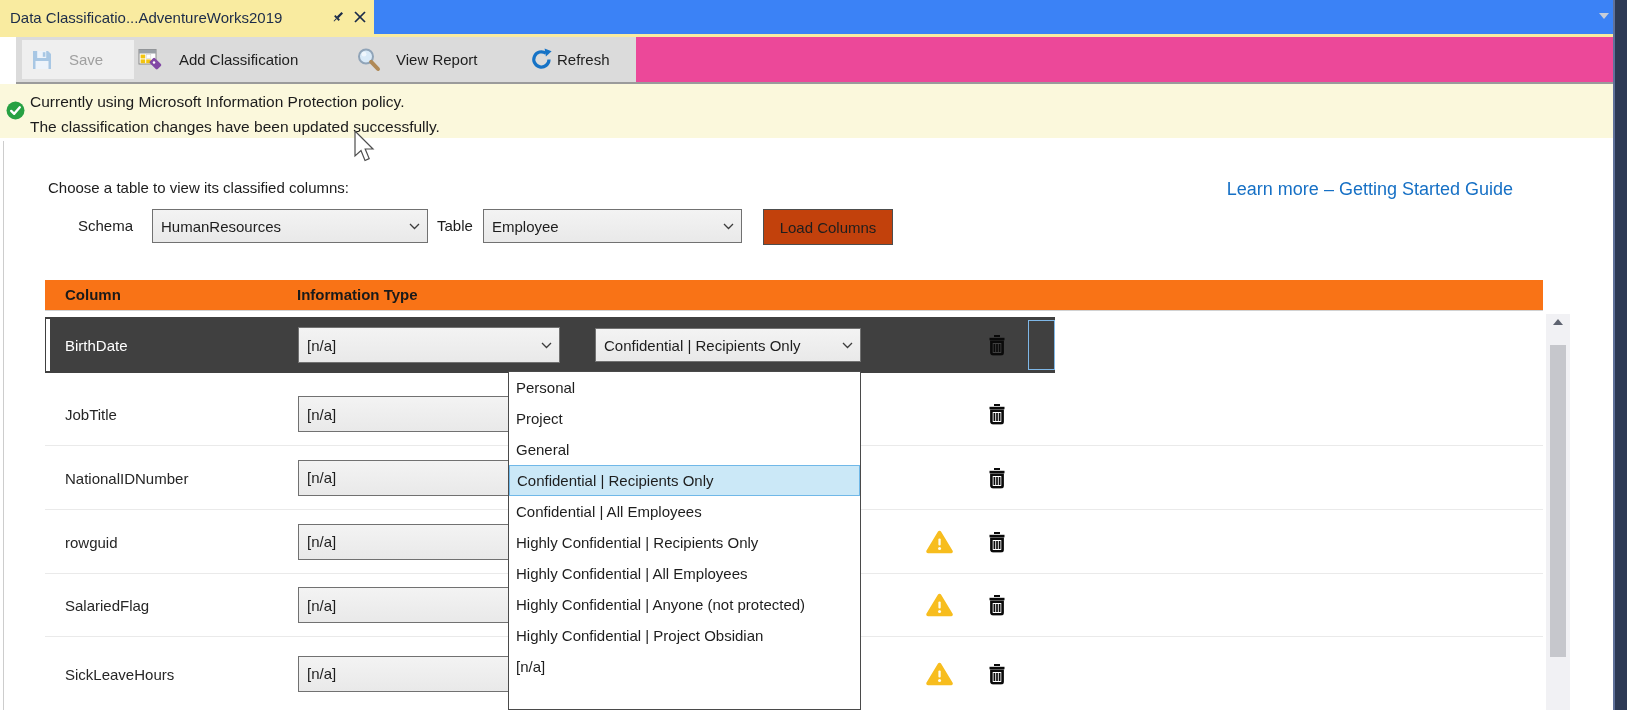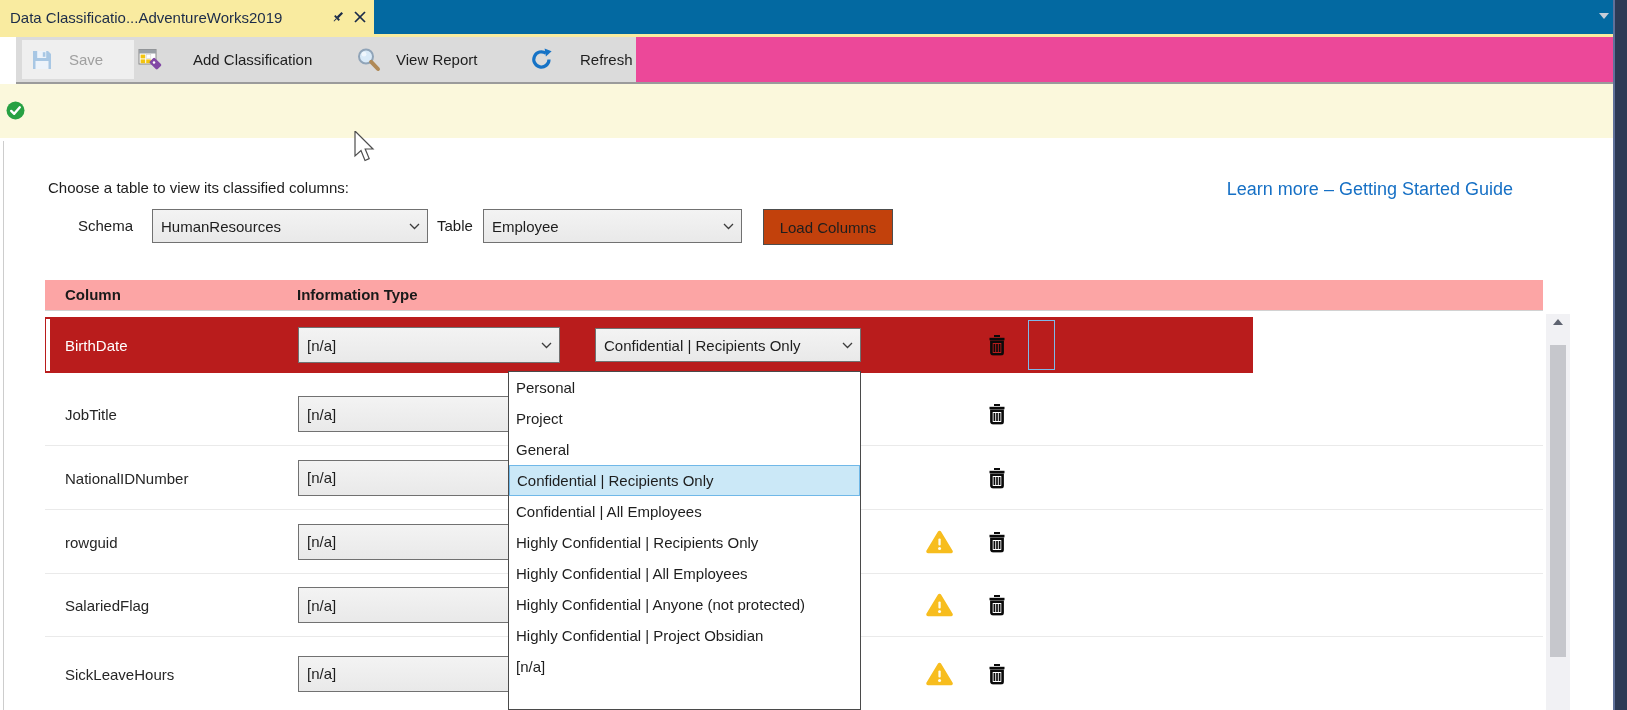--- a/index.html
+++ b/index.html
@@ -1,39 +1,39 @@
 <!DOCTYPE html>
 <html><head>
 <meta charset="utf-8">
 <style>
   * { margin:0; padding:0; box-sizing:border-box; }
   html,body { width:1627px; height:710px; overflow:hidden; background:#FFFFFF;
               font-family:"Liberation Sans", sans-serif; }
   .abs { position:absolute; }
 
   
-  #tabbar { left:0; top:0; width:1627px; height:34px; background:#0369a1; }
+  #tabbar { left:0; top:0; width:1627px; height:34px; background:#3b82f6; }
   #doc-tab { left:0; top:0; height:34px; width:374px; background:#F9EBA0;
              display:flex; align-items:center; padding:0 8px 0 10px; }
   #doc-tab .title { font-size:15px; color:#1B2B49; flex:1; white-space:nowrap; }
   #tab-underline { left:0; top:34px; width:1613px; height:3px; background:#F9EBA0; }
   #tab-overflow { left:1599px; top:13px; }
 
   
   #toolbar { left:16px; top:37px; width:1613px; height:47px; background:#ec4899;
              border-bottom:2px solid #9B9B9B; }
   #toolbar-gray { left:0; top:0; width:620px; height:45px; background:#DBDBDB; }
   .tb-label { font-size:15px; color:#1E1E1E; white-space:nowrap; }
   #save-group { left:6px; top:3px; width:112px; height:39px; background:#EFEFEF;
                 display:flex; align-items:center; }
   #save-group .tb-label { color:#A0A0A0; margin-left:16px; }
   .tb-btn { display:flex; align-items:center; height:45px; }
-  #btn-addclass { left:122px; top:0; } #btn-addclass .tb-label { margin-left:28px; }
+  #btn-addclass { left:122px; top:0; } #btn-addclass .tb-label { margin-left:14px; }
   #btn-viewreport { left:339px; top:0; } #btn-viewreport .tb-label { margin-left:14px;text-align:center; }
-  #btn-refresh { left:514px; top:0; } #btn-refresh .tb-label { margin-left:27px; }
+  #btn-refresh { left:514px; top:0; } #btn-refresh .tb-label { margin-left:4px; }
 
   
   #banner { left:0; top:84px; width:1627px; height:54px; background:#FBF8DC; }
   #banner .check { position:absolute; left:6px; top:17px; }
   #banner .lines { position:absolute; left:30px; top:5px; font-size:15.5px;
                    color:#1C1C1C; line-height:25px; }
 
   
   #prompt { left:48px; top:179px; font-size:15px; color:#1C1C1C; }
   #learn-link { right:114px; top:179px; font-size:18px; color:#1670C5; cursor:pointer; }
@@ -45,28 +45,28 @@
             display:flex; align-items:center; padding:0 7px 0 8px;
             font-size:15px; color:#1E1E1E; cursor:default; }
   .select .sel-text { flex:1; white-space:nowrap; overflow:hidden; }
   #schema-select { left:152px; top:209px; width:276px; height:34px; }
   #table-select  { left:483px; top:209px; width:259px; height:34px; }
   #load-btn { left:763px; top:209px; width:130px; height:36px; background:#c2410c;
               border:1px solid #4D4D4D; font-size:15px; color:#1E1E1E;
               font-family:"Liberation Sans", sans-serif; }
 
   
-  #grid-header { left:45px; top:280px; width:1498px; height:31px; background:#fca5a5;
+  #grid-header { left:45px; top:280px; width:1498px; height:31px; background:#f97316;
                  border-bottom:1px solid #D2D2D2; }
   .hdr-cell { position:absolute; top:6px; font-size:15px; font-weight:bold; color:#1A1A1A; }
   #hdr-0 { left:20px; } #hdr-1 { left:252px; } #hdr-2 { left:550px;margin-top:32px; }
 
   .grid-row { position:absolute; left:45px; width:1498px; background:#FFFFFF; }
   .grid-row.sep { border-bottom:1px solid #EAEAEA; }
-  .grid-row.selected { width:1208px; background:#b91c1c; }
+  .grid-row.selected { width:1010px; background:#404040; }
   .row-label { position:absolute; left:20px; top:50%; transform:translateY(-50%);
                font-size:15px; color:#262626; white-space:nowrap; }
   .selected .row-label { color:#FFFFFF; }
   .sel-bar { position:absolute; left:1px; top:2px; bottom:2px; width:4px; background:#FFFFFF; }
   .row-select { top:50%; transform:translateY(-50%); }
   .info-sel { left:253px; width:262px; height:36px; }
   .sens-sel { left:550px; width:266px; height:34px; }
   .trash-btn { position:absolute; left:943px; top:50%; transform:translateY(-50%);
                background:none; border:none; cursor:pointer; line-height:0; }
   .warn-wrap { position:absolute; left:881px; top:50%; transform:translateY(-50%); line-height:0; }
@@ -179,20 +179,24 @@
   </div>
 </div>
 
 <div id="banner" class="abs">
   <span class="check" style="line-height:0;">
     <svg width="19" height="19" viewBox="0 0 19 19">
         <circle cx="9.5" cy="9.5" r="9" fill="#27A143"></circle>
         <polyline points="5.2,9.9 8.2,12.8 13.8,6.3" fill="none" stroke="#FFFFFF" stroke-width="2.4" stroke-linecap="round" stroke-linejoin="round"></polyline>
       </svg>
   </span>
+  <div class="lines">
+    <div>Currently using Microsoft Information Protection policy.</div>
+    <div>The classification changes have been updated successfully.</div>
+  </div>
 </div>
 
 <div id="prompt" class="abs">Choose a table to view its classified columns:</div>
 <a id="learn-link" class="abs">Learn more – Getting Started Guide</a>
 
 <span id="schema-label" class="abs field-label">Schema</span>
 <div id="schema-select" class="select">
   <span class="sel-text">HumanResources</span>
   <span style="line-height:0;"><svg width="11" height="7" viewBox="0 0 11 7">
         <polyline points="1,1 5.5,5.5 10,1" fill="none" stroke="#3C3C3C" stroke-width="1.3"></polyline>

